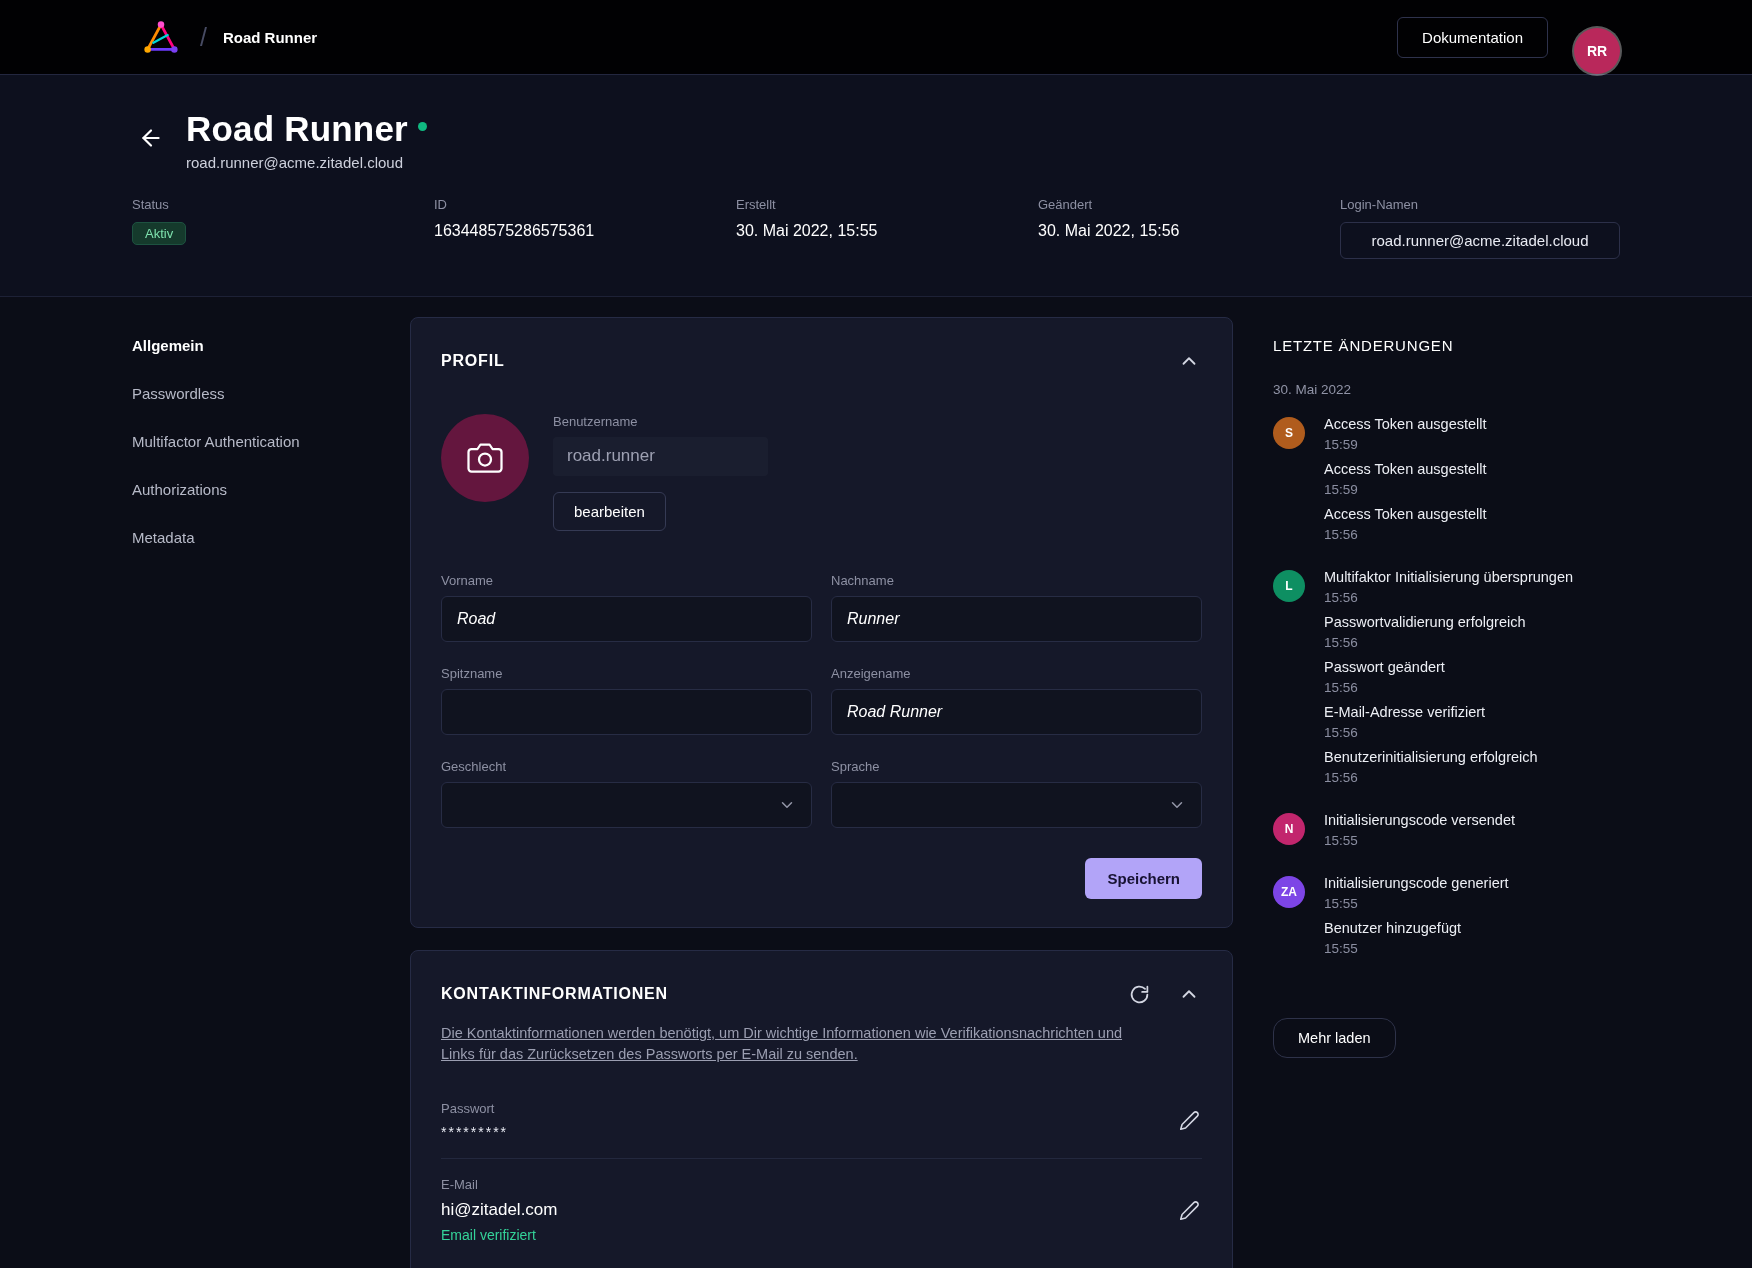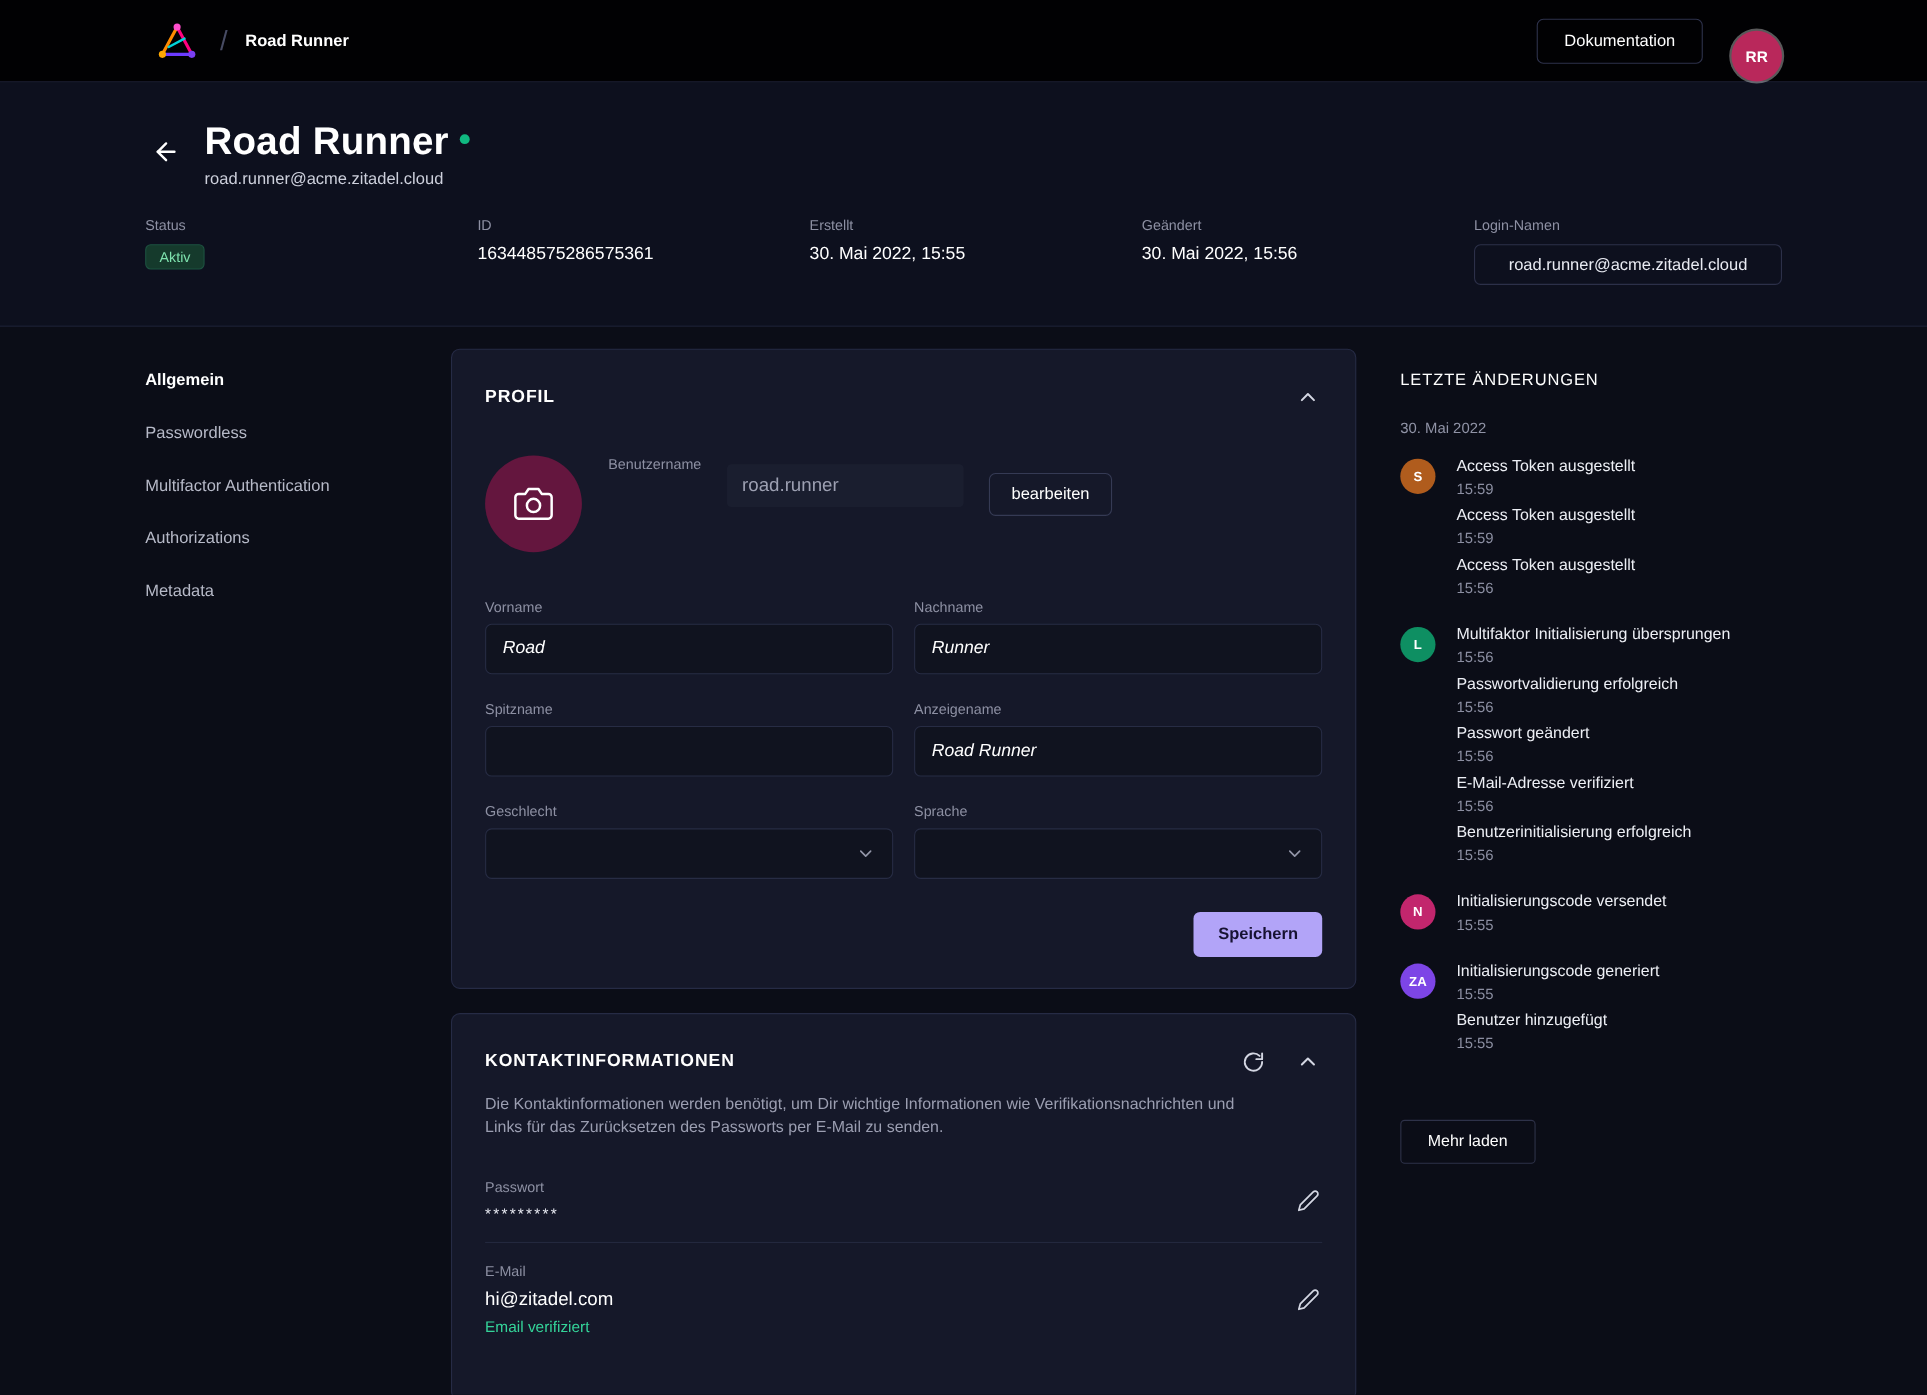--- a/index.html
+++ b/index.html
@@ -50,57 +50,57 @@
   .card { background:#151829; border:1px solid #262b45; border-radius:8px; padding:30px 30px 28px; }
   .card-header { display:flex; align-items:center; justify-content:space-between; }
   .card-title { font-size:16px; font-weight:600; letter-spacing:.8px; }
   .icon-btn { background:none; border:none; color:#d3d6e2; padding:2px; display:flex; }
   .card-header-icons { display:flex; align-items:center; gap:24px; }
 
   
   .avatar-row { display:flex; gap:24px; margin-top:40px; }
   .profile-avatar { width:88px; height:88px; border-radius:50%; display:flex; align-items:center; justify-content:center;
                     cursor:pointer; flex:none; }
-  .username-block { display:flex; flex-direction:row; align-items:flex-start;gap:23px; }
+  .username-block { display:flex; flex-direction:column; align-items:flex-start; }
   .mini-label { font-size:13px; color:#8d90a3; }
   .username-value { font-size:17px; color:#9da0b2; margin-top:8px; background:rgba(140,148,180,.05);
                     padding:9px 14px 10px; border-radius:4px; min-width:215px; min-height:38px; }
   .btn-edit { margin-top:16px; background:transparent; border:1px solid #353a54; color:#fff; border-radius:6px;
               padding:10px 20px; font-size:15px; }
   .form-grid { display:grid; grid-template-columns:1fr 1fr; column-gap:19px; row-gap:24px; margin-top:42px; }
   .field-label { font-size:13px; color:#8d90a3; margin-bottom:8px; }
   .text-input, .select { width:100%; height:46px; background:#10131f; border:1px solid #272c44; border-radius:6px;
                          padding:0 15px; color:#fff; font-size:16px; font-weight:500; font-family:inherit;font-style:italic; }
   .select { display:flex; align-items:center; justify-content:space-between; cursor:pointer; }
   .select .chev { color:#9396a8; display:flex; }
   .save-row { display:flex; justify-content:flex-end; margin-top:30px; }
   .btn-save { border:none; border-radius:6px; padding:12px 22px; font-size:15px; font-weight:600; color:#171232; }
 
   
   .card.contact { margin-top:22px; min-height:352px; }
-  .card-desc { font-size:14.5px; color:#9b9eb1; line-height:1.45; margin-top:16px; max-width:712px; }
+  .card-desc { font-size:14.5px; color:#9b9eb1; line-height:1.45; margin-top:16px; max-width:712px;text-decoration:underline; }
   .info-section { margin-top:36px; }
   .info-row { display:flex; align-items:center; justify-content:space-between; }
   .password-value { font-size:14px; letter-spacing:2px; color:#e9ebf3; margin-top:8px; }
   .row-divider { border:none; border-top:1px solid #23283e; margin:18px 0; }
   .email-value { font-size:17px; color:#fff; margin-top:8px; }
   .email-status { font-size:14px; margin-top:7px; }
 
   
   .changes-title { font-size:15px; font-weight:400; letter-spacing:.8px; }
   .changes-date { font-size:13.5px; color:#9093a6; margin-top:28px; }
   .timeline { margin-top:18px; }
   .tl-group { display:flex; gap:19px; margin-bottom:18px; }
   .tl-avatar { width:32px; height:32px; border-radius:50%; flex:none; display:flex; align-items:center; justify-content:center;
                font-size:12px; font-weight:700; color:#fff; margin-top:2px; }
   .tl-events { flex:1; }
   .tl-event { margin-bottom:6px; }
   .tl-event-title { font-size:14.5px; color:#edeff5; line-height:19px; }
   .tl-event-time { font-size:13.5px; color:#8b8ea1; line-height:18px; margin-top:2px; }
-  .btn-more { margin-top:36px; background:transparent; border:1px solid #2e3249; color:#fff; border-radius:4px;
+  .btn-more { margin-top:36px; background:transparent; border:1px solid #2e3249; color:#fff; border-radius:14px;
               padding:11px 24px; font-size:14.5px; }
 </style>
 </head>
 <body>
 
 <header class="topnav">
   <div class="topnav-left">
     <div class="logo">
       <svg width="42" height="40" viewBox="0 0 44 40">
         <g fill="none" stroke-linecap="round">

